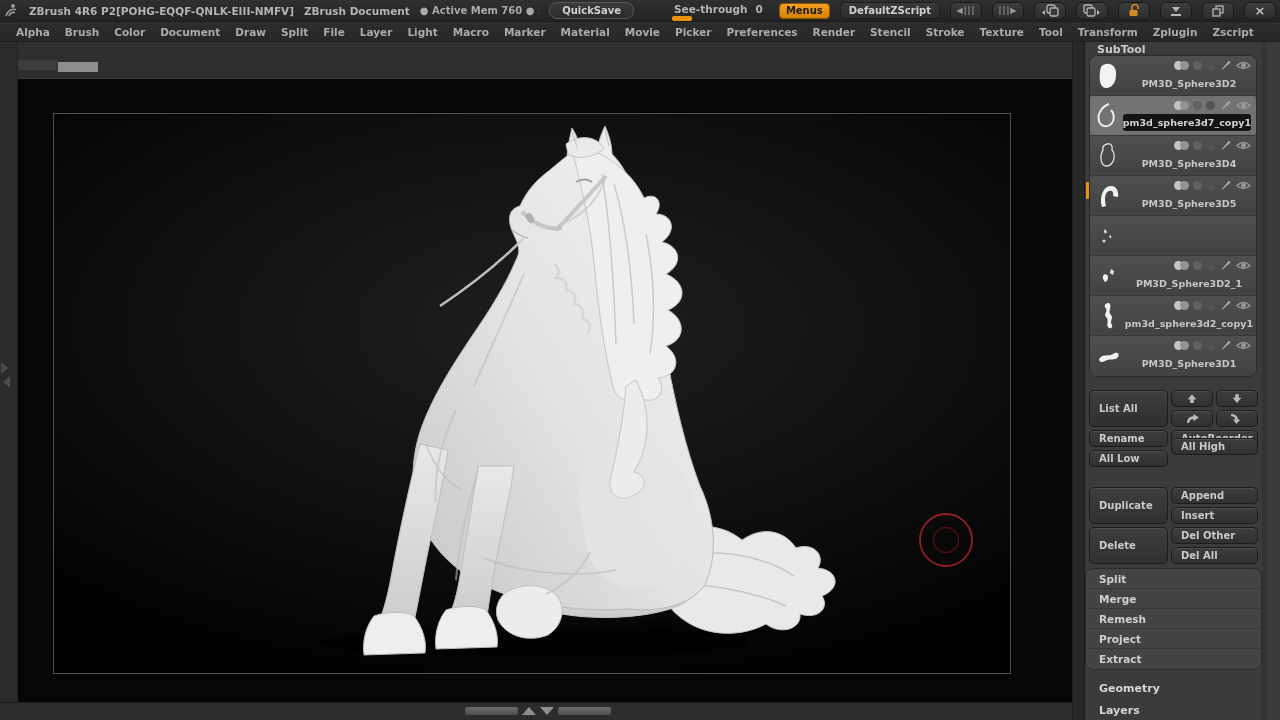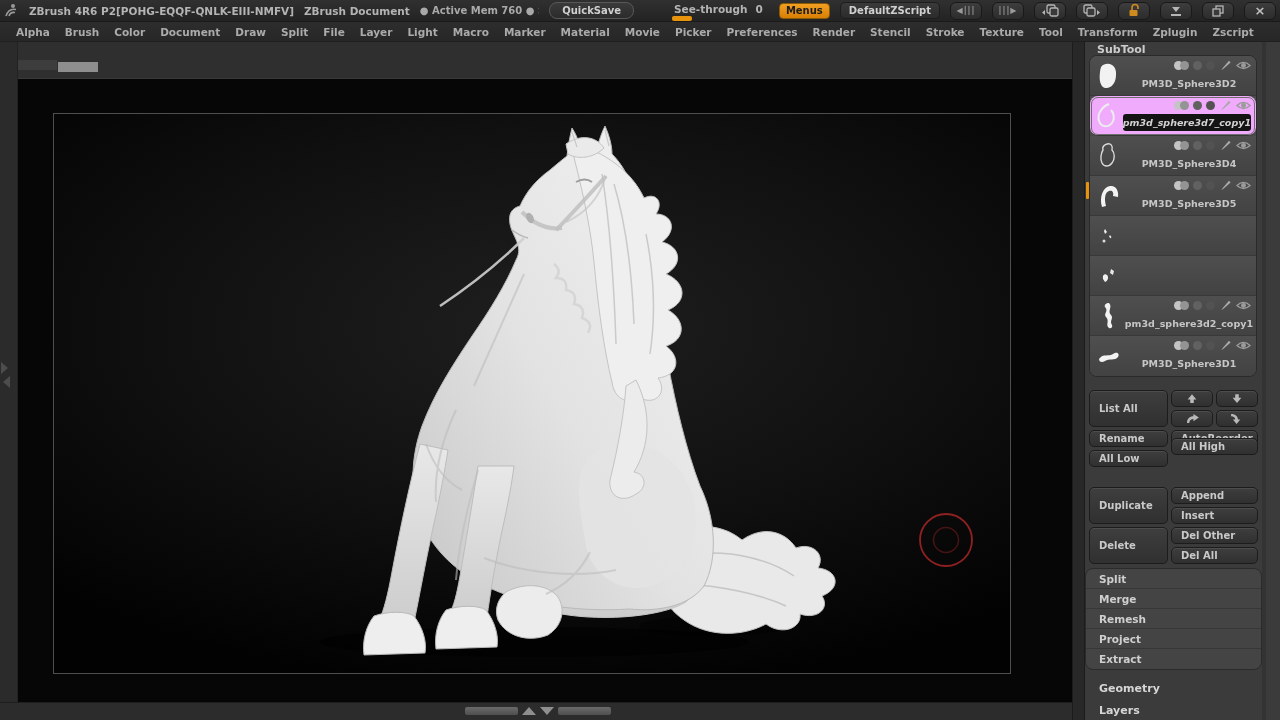--- a/index.html
+++ b/index.html
@@ -72,21 +72,21 @@
   
   .panel { position:absolute; left:1085px; top:42px; width:195px; height:678px; background:#3b3b3b; }
   .panel-gutter { position:absolute; left:177px; top:0; width:4px; height:678px; background:#333; }
   .p-header { position:absolute; left:12px; top:1px; font-size:11px; font-weight:bold; color:#cccccc; }
 
   .st-list { position:absolute; left:4px; top:13px; width:168px; border:1px solid #2a2a2a;
     border-radius:8px; overflow:hidden; background:#4a4a4a; }
   .st-row { height:40px; display:flex; background:linear-gradient(#4f4f4f,#424242);
     border-bottom:1px solid #383838; padding:2px 3px; }
   .st-row:last-child { border-bottom:none; }
-  .st-row.selected { background:#f0abfc; outline:1px solid #6e6e6e; outline-offset:-2px; border-radius:8px;font-style:italic; }
+  .st-row.selected { background:#737373; outline:1px solid #6e6e6e; outline-offset:-2px; border-radius:3px; }
   .thumb { width:32px; display:flex; align-items:center; justify-content:center; }
   .rr { flex:1; display:flex; flex-direction:column; }
   .ricons { height:15px; display:flex; align-items:center; justify-content:flex-end; gap:4px; padding-right:2px; }
   .dot { width:9px; height:9px; border-radius:50%; }
   .d1 { background:#c4c4c4; }
   .d2 { background:#949494; margin-left:-7px; }
   .d3 { background:#616161; }
   .d4 { background:#525252; }
   .rname { flex:1; display:flex; align-items:center; justify-content:center;
     font-size:9.5px; font-weight:bold; color:#c6c6c6; white-space:nowrap; }
@@ -428,20 +428,36 @@
         </div>
       </div>
 
       <div class="st-row">
         <div class="thumb">
           <svg width="24" height="30" viewBox="0 0 24 30">
               <path d="M6,18 C5,14 8,12 10,14 C12,16 11,20 8,21 Z" fill="#f0f0f0"></path>
               <path d="M14,8 l3,2 -1,4 -3,-2 Z" fill="#e8e8e8"></path>
             </svg>
         </div>
+        <div class="rr">
+          <div class="ricons">
+            <span class="dot d1"></span>
+              <span class="dot d2"></span>
+              <span class="dot d3"></span>
+              <span class="dot d4"></span>
+            <svg width="13" height="12" viewBox="0 0 14 14">
+                <path d="M2,12 L4,9 L11,1 L13,3 L5,10 Z" fill="#a8a8a8"></path>
+              </svg>
+            <svg width="15" height="11" viewBox="0 0 16 11">
+                <path d="M1,5.5 Q8,-1 15,5.5 Q8,12 1,5.5 Z" fill="none" stroke="#9a9a9a" stroke-width="1.3"></path>
+                <circle cx="8" cy="5.5" r="2.6" fill="#9a9a9a"></circle>
+              </svg>
+          </div>
+          <div class="rname">PM3D_Sphere3D2_1</div>
+        </div>
       </div>
 
       <div class="st-row">
         <div class="thumb">
           <svg width="24" height="30" viewBox="0 0 24 30">
               <path d="M12,2 C16,6 10,10 14,14 C17,17 12,20 15,24 C16,26 14,28 12,27 C8,24 13,20 9,16 C6,13 12,10 8,6 C7,4 9,2 12,2 Z" fill="#f2f2f2"></path>
             </svg>
         </div>
         <div class="rr">
           <div class="ricons">

